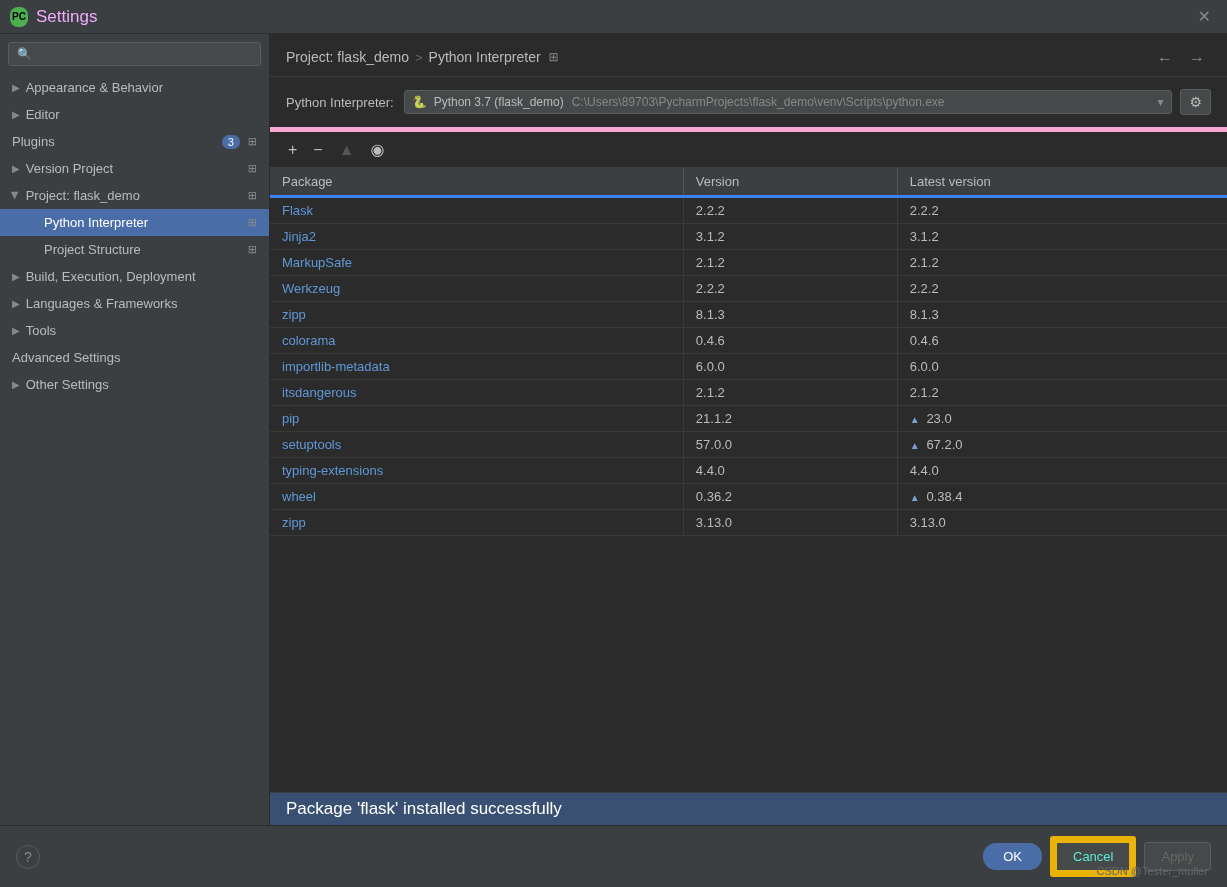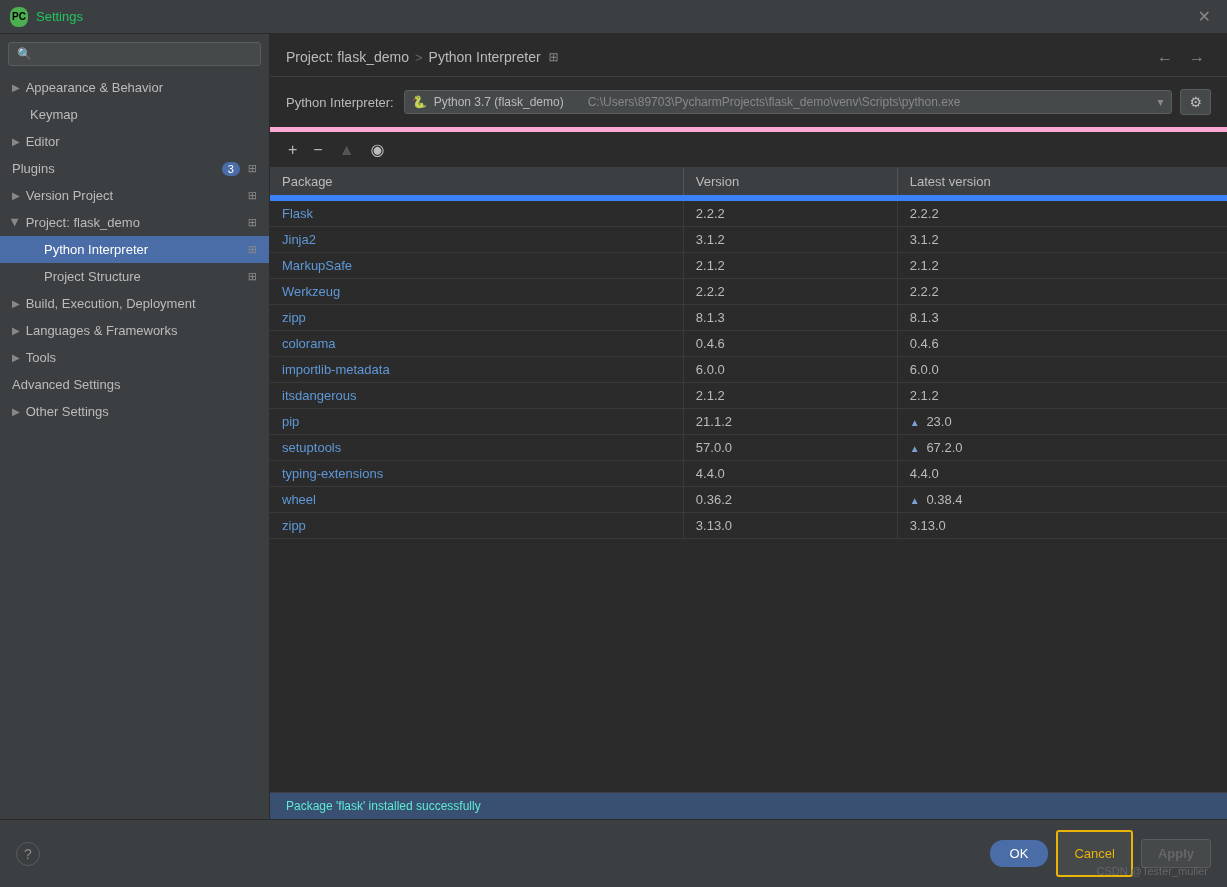--- a/index.html
+++ b/index.html
@@ -33,22 +33,22 @@
       margin-right: 8px;
       display: flex;
       align-items: center;
       justify-content: center;
       font-size: 10px;
       font-weight: bold;
       color: #000;
       flex-shrink: 0;
     }
     .title-bar-text {
-      color: #22c55e;
-      font-size: 13px;
+      color: #f0abfc;
+      font-size: 17px;
       flex: 1;
     }
     .title-bar-close {
       cursor: pointer;
       color: #888;
       font-size: 16px;
       padding: 2px 6px;
     }
 
     
@@ -237,21 +237,21 @@
       flex: 1;
       overflow-y: auto;
       background: #2b2b2b;
     }
     .pkg-table {
       width: 100%;
       border-collapse: collapse;
     }
     .pkg-table thead tr {
       background: #3c3f41;
-      border-bottom: 6px solid #3b82f6;
+      border-bottom: 3px solid #3b82f6;
     }
     .pkg-table thead th {
       text-align: left;
       padding: 6px 12px;
       color: #bbbbbb;
       font-weight: 500;
       font-size: 13px;
       border-right: 1px solid #555;
     }
     .pkg-table thead th:last-child { border-right: none; }
@@ -270,23 +270,23 @@
     }
     .upgrade-icon {
       color: #7c9fd4;
       font-size: 10px;
       margin-right: 4px;
     }
 
     
     .status-bar {
       background: #395073;
-      color: #5eead4;
+      color: #ffffff;
       padding: 6px 16px;
-      font-size: 12px;
+      font-size: 17px;
       flex-shrink: 0;
       border-top: 1px solid #3c3f41;
       margin-top: 40px;
     }
 
     
     .bottom-bar {
       display: flex;
       justify-content: flex-end;
       align-items: center;
@@ -300,36 +300,35 @@
       background: #4a6da7;
       color: #fff;
       border: none;
       border-radius: 13px;
       padding: 6px 20px;
       cursor: pointer;
       font-size: 13px;
     }
     .btn-secondary {
       background: #45494a;
-      color: #eab308;
-      border: 2px solid #eab308;
+      color: #5eead4;
+      border: 7px solid #eab308;
       border-radius: 3px;
-      padding: 14px 16px;
+      padding: 6px 16px;
       cursor: pointer;
       font-size: 13px;
     }
     .btn-disabled {
       background: #45494a;
       color: #666;
       border: 1px solid #5a5d5e;
       border-radius: 3px;
       padding: 6px 16px;
       cursor: default;
       font-size: 13px;
-      font-weight: bold;
     }
     .help-btn {
       background: none;
       border: none;
       color: #888;
       font-size: 14px;
       cursor: pointer;
       margin-right: auto;
       width: 24px;
       height: 24px;
@@ -362,23 +361,20 @@
 <div class="main-layout">
 
   <div class="sidebar">
     <input class="sidebar-search" type="text" placeholder="🔍" style="">
 
     <div class="sidebar-item">
       <span class="arrow">▶</span>
       <span class="item-label">Appearance &amp; Behavior</span>
     </div>
 
-    <div class="sidebar-item sidebar-child" style="padding-left:30px;">
-      <span class="item-label">Keymap</span>
-    </div>
 
     <div class="sidebar-item">
       <span class="arrow">▶</span>
       <span class="item-label">Editor</span>
     </div>
 
     <div class="sidebar-item">
       <span class="item-label">Plugins</span>
       <span class="badge">3</span>
       <span class="icon-sq">⊞</span>
@@ -442,21 +438,21 @@
         <button class="nav-btn">←</button>
         <button class="nav-btn">→</button>
       </div>
     </div>
 
     <div class="interpreter-row">
       <span class="interpreter-label">Python Interpreter:</span>
       <div class="interpreter-select">
         <span class="py-icon">🐍</span>
         <span>Python 3.7 (flask_demo)</span>
-        <span style="margin-left:24px; color:#888; font-size:12px;">C:\Users\89703\PycharmProjects\flask_demo\venv\Scripts\python.exe</span>
+        <span style="margin-left:8px; color:#888; font-size:12px;">C:\Users\89703\PycharmProjects\flask_demo\venv\Scripts\python.exe</span>
         <span class="dropdown-arrow">▾</span>
       </div>
       <button class="interpreter-settings-btn">
         <span>⚙</span>
       </button>
     </div>
 
     <div class="pkg-toolbar">
       <button class="toolbar-btn">+</button>
       <button class="toolbar-btn">−</button>

